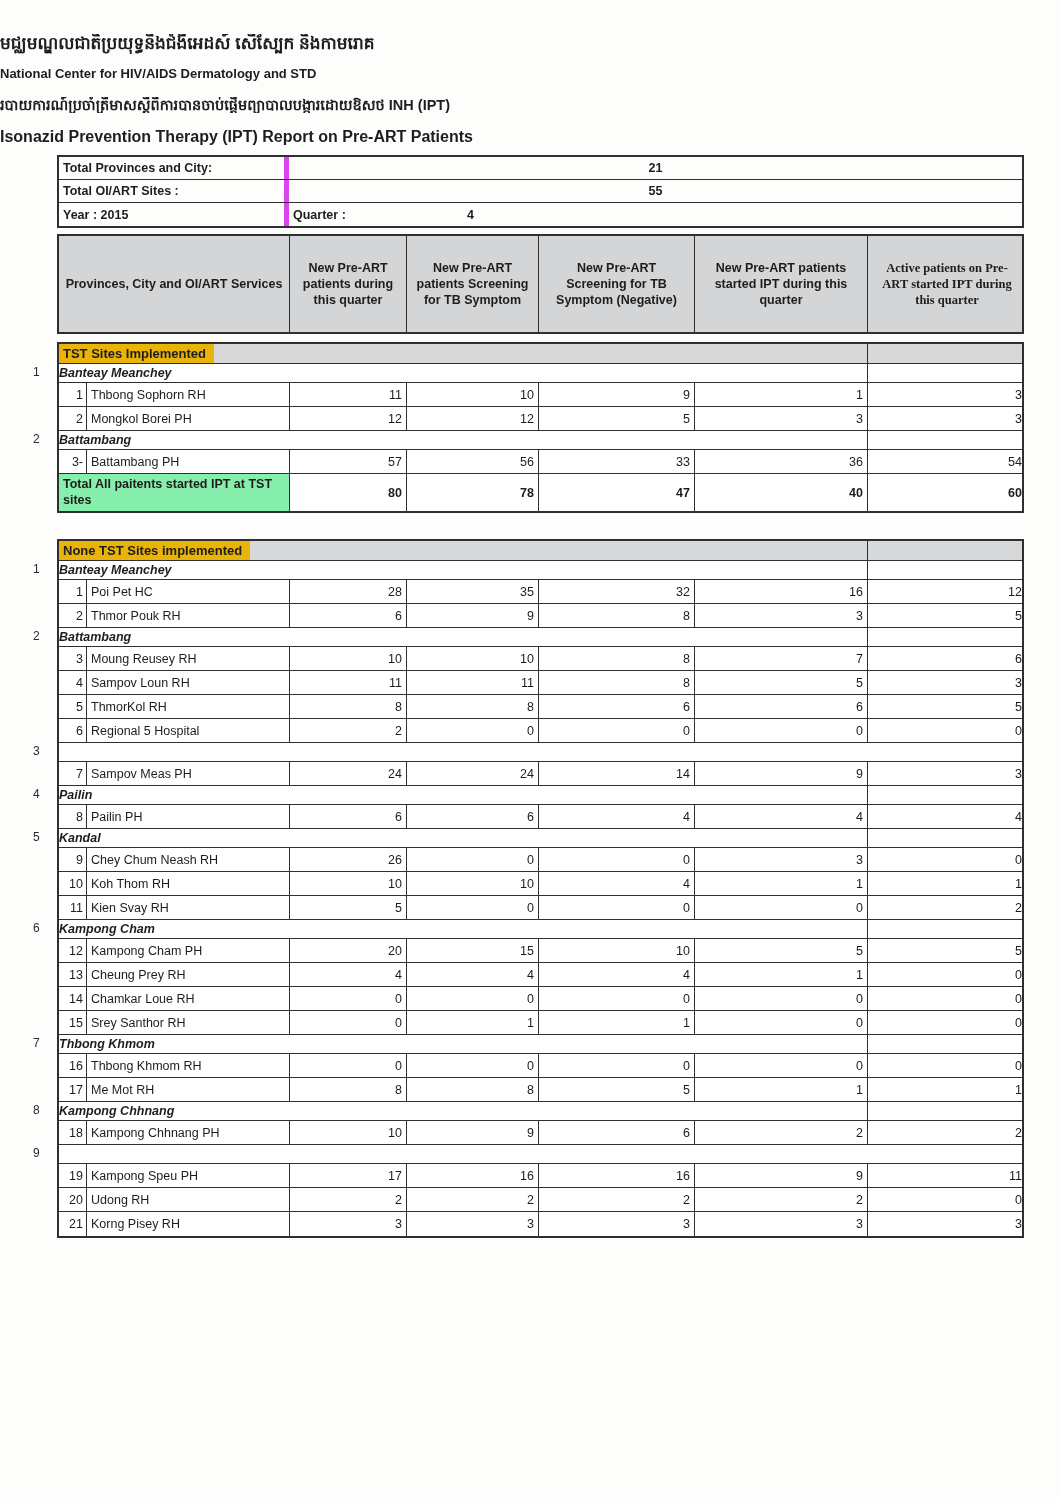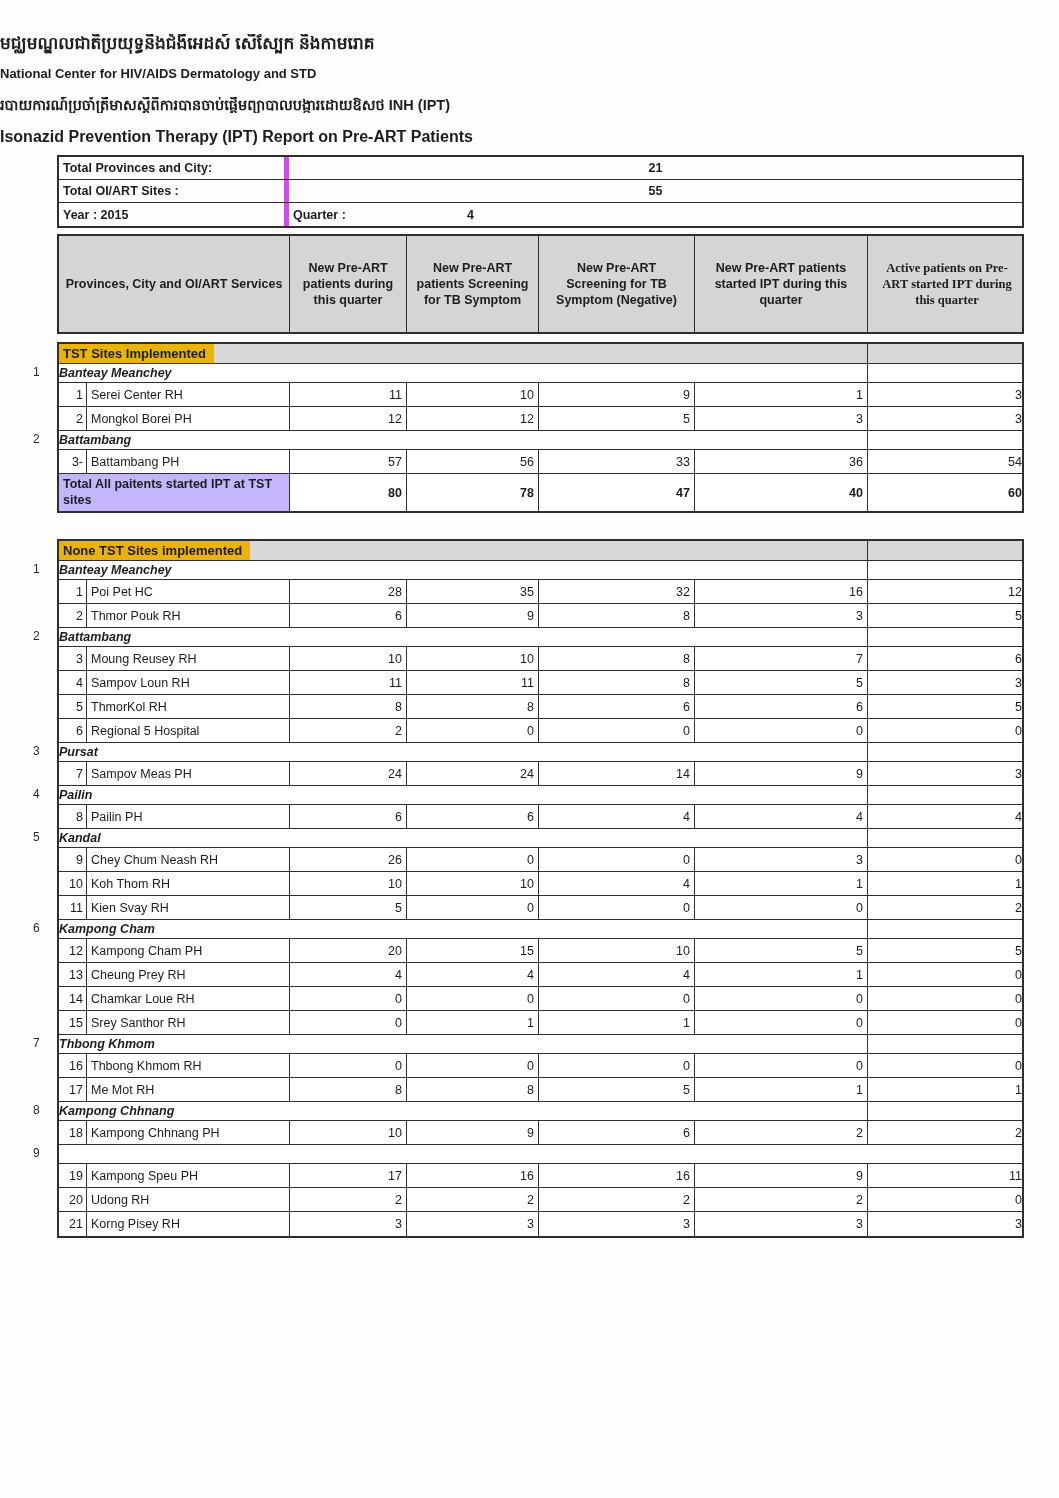--- a/index.html
+++ b/index.html
@@ -57,21 +57,21 @@
   .prov-last { grid-column:6/7; }
 
   .site-row { height:24px; font-size:12.5px; }
   .site-c1 { padding:0; }
   .site-num { width:28px; height:100%; border-right:1px solid #2f2f2f; display:flex;
               align-items:center; justify-content:flex-end; padding-right:3px; flex:none; }
   .site-name { padding-left:4px; white-space:nowrap; overflow:hidden; }
   .val { justify-content:flex-end; padding-right:4px; }
 
   .total-row { height:37px; font-size:12.5px; }
-  .total-label { background:#c4b5fd; font-weight:700; line-height:1.25; padding:2px 6px 2px 4px; }
+  .total-label { background:#86efac; font-weight:700; line-height:1.25; padding:2px 6px 2px 4px; }
   .total-row .val { font-weight:700; }
 
   .margin-num { position:absolute; left:-26px; top:1px; font-size:12px; color:#2a2a2a;
                 width:18px; text-align:left; }
 </style>
 </head>
 <body>
 
 <div class="page">
 
@@ -119,21 +119,21 @@
           <div class="cell band-last"></div>
         </div>
         <div class="row province-row">
           <div class="margin-num">1</div>
           <div class="cell prov-main">Banteay Meanchey</div>
           <div class="cell prov-last"></div>
         </div>
         <div class="row site-row">
           <div class="cell site-c1">
             <div class="site-num">1</div>
-            <div class="site-name">Serei Center RH</div>
+            <div class="site-name">Thbong Sophorn RH</div>
           </div>
           <div class="cell val">11</div>
           <div class="cell val">10</div>
           <div class="cell val">9</div>
           <div class="cell val">1</div>
           <div class="cell val">3</div>
         </div>
         <div class="row site-row">
           <div class="cell site-c1">
             <div class="site-num">2</div>
@@ -248,21 +248,20 @@
             <div class="site-name">Regional 5 Hospital</div>
           </div>
           <div class="cell val">2</div>
           <div class="cell val">0</div>
           <div class="cell val">0</div>
           <div class="cell val">0</div>
           <div class="cell val">0</div>
         </div>
         <div class="row province-row">
           <div class="margin-num">3</div>
-          <div class="cell prov-main">Pursat</div>
           <div class="cell prov-last"></div>
         </div>
         <div class="row site-row">
           <div class="cell site-c1">
             <div class="site-num">7</div>
             <div class="site-name">Sampov Meas PH</div>
           </div>
           <div class="cell val">24</div>
           <div class="cell val">24</div>
           <div class="cell val">14</div>

